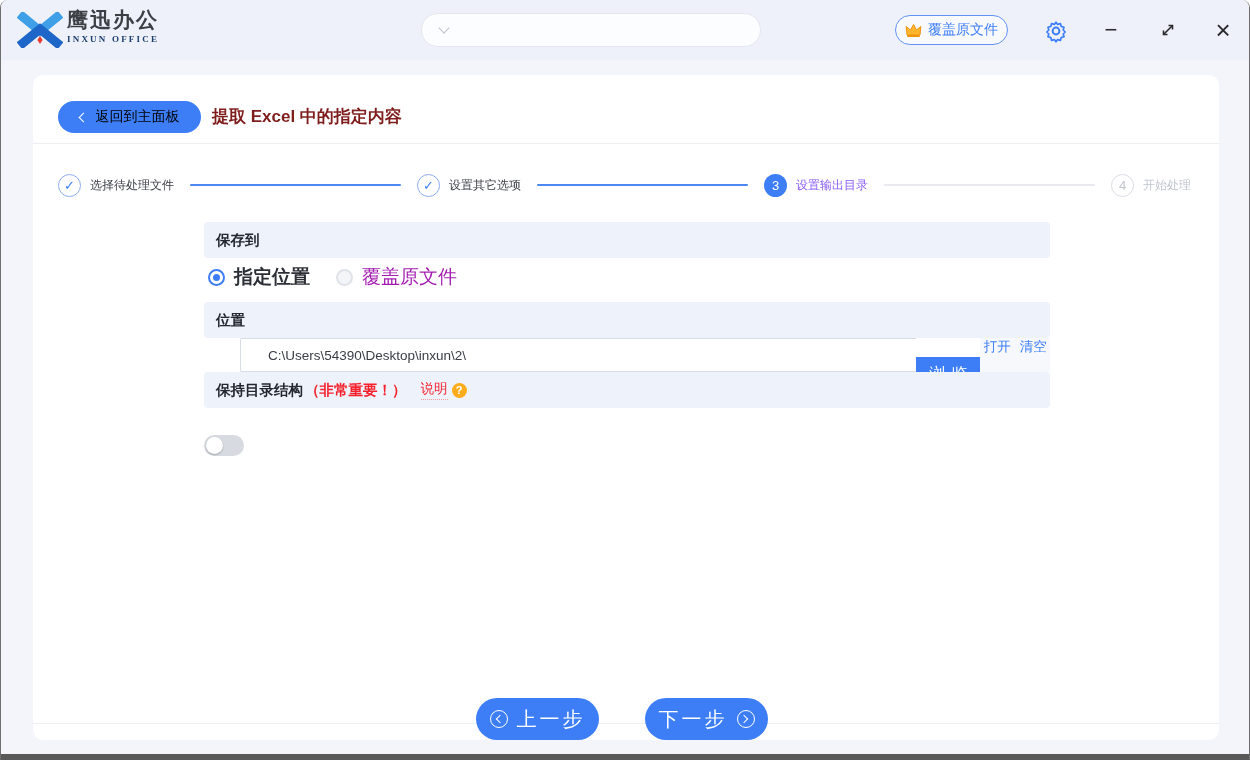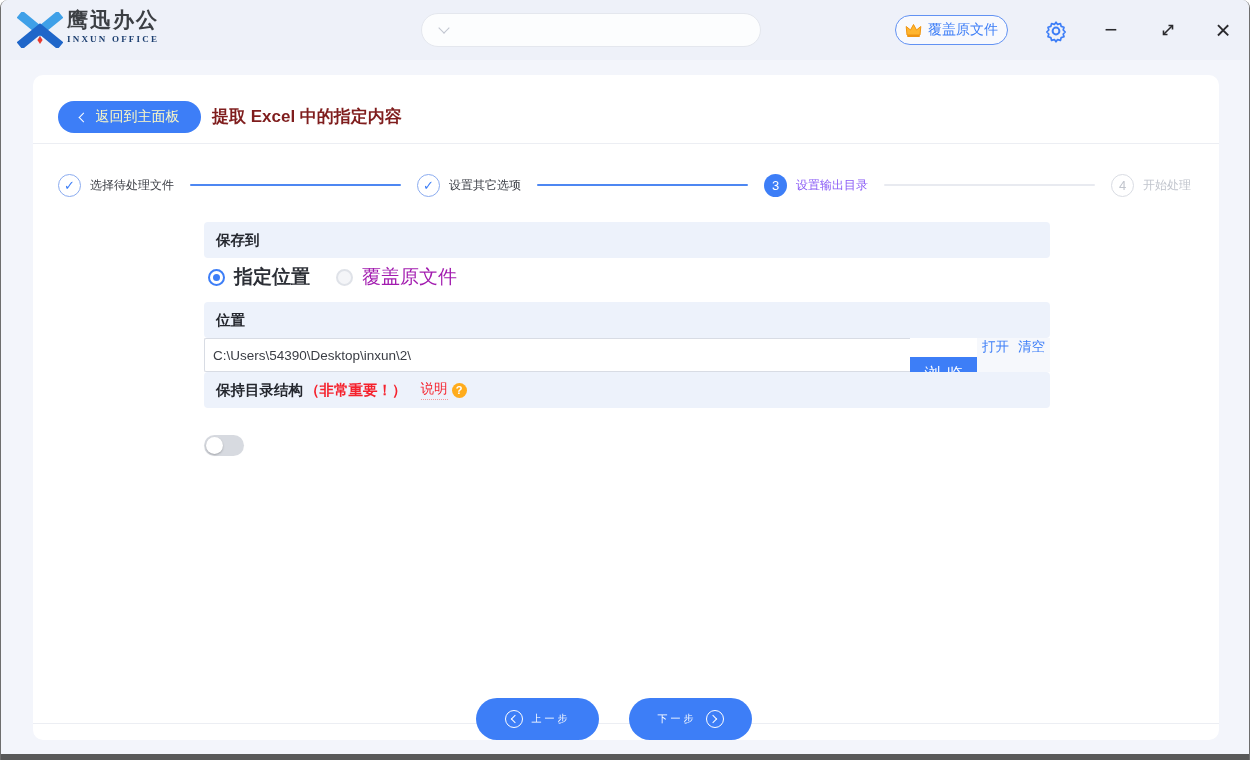--- a/index.html
+++ b/index.html
@@ -45,21 +45,21 @@
   .win-btn { position:absolute; top:0; height:60px; display:flex; align-items:center; justify-content:center; cursor:pointer; color:#2a2a2e; }
   .min-btn  { left:1094px; width:32px; font-size:22px; }
   .close-btn{ left:1206px; width:32px; font-size:26px; font-weight:300; }
   .restore-btn { left:1153px; width:28px; }
 
   
   .card { position:absolute; left:32px; top:75px; width:1186px; height:665px; background:#fff; border-radius:10px; }
 
   .back-btn {
     position:absolute; left:25px; top:26px; width:143px; height:32px; border-radius:16px;
-    background:#3d7ef7; color:#fef9c3; display:flex; align-items:center; justify-content:center; gap:9px;
+    background:#3d7ef7; color:#000000; display:flex; align-items:center; justify-content:center; gap:9px;
     font-size:14px; cursor:pointer;
   }
   .chev-left { width:7px; height:7px; border-left:1.6px solid #fff; border-bottom:1.6px solid #fff; transform:rotate(45deg); }
   .page-title { position:absolute; left:179px; top:26px; height:32px; line-height:32px; font-size:17px; font-weight:bold; color:#7f1d1d; }
   .hdiv { position:absolute; left:0; right:0; height:1px; background:#eceef3; }
 
   
   .steps { position:absolute; left:25px; right:28px; top:98px; height:24px; display:flex; align-items:center; }
   .step { display:flex; align-items:center; flex:none; }
   .step-circle {
@@ -89,45 +89,46 @@
   .radio.checked::after { content:""; position:absolute; left:3px; top:3px; width:7px; height:7px; border-radius:50%; background:#3d7ef7; }
   .radio.disabled { border:2px solid #dfe2e8; background:#f4f5f8; cursor:default; }
   .radio-label { margin-left:9px; font-size:19px; }
   .radio-label.sel { color:#2c2f36; font-weight:bold; }
   .radio-label.dis { color:#a21caf; }
   .radio-gap { width:26px; }
 
   .loc-row { position:absolute; left:0; top:263px; width:846px; height:34px; display:flex; }
   .path-input {
     width:706px; height:34px; border:1px solid #d8dce4; border-right:none; border-radius:2px 0 0 2px;
-    padding:0 8px; font-size:13.5px; color:#3a3d44; background:#fff; outline:none;
+    padding:0 27px; font-size:13.5px; color:#3a3d44; background:#fff; outline:none;
     font-family:"Liberation Sans","DejaVu Sans",sans-serif;
+    margin-left:36px;
   }
   .browse-btn {
     width:67px; height:34px; background:#3d7ef7; color:#fff; font-size:16px; border:none; cursor:pointer;
     letter-spacing:6px; text-indent:6px; display:flex; align-items:center; justify-content:center;margin-top:19px;
   }
   .loc-links { width:73px; height:34px; background:#f6f8fc; display:flex; align-items:flex-start; justify-content:center; gap:9px; }
   .loc-links a { font-size:13.5px; color:#3d7ef7; text-decoration:none; cursor:pointer; white-space:nowrap; }
 
   .keep-head-extra { font-weight:bold; color:#f5222d; margin-left:2px; }
   .help-link { font-weight:normal; font-size:13.5px; color:#f5222d; margin-left:14px; border-bottom:1px dotted #f59a9a; padding-bottom:1px; cursor:pointer; }
   .help-badge { width:15px; height:15px; border-radius:50%; background:#ffac1c; color:#fff; font-size:11px; font-weight:bold; display:flex; align-items:center; justify-content:center; margin-left:4px; cursor:pointer; }
 
   .toggle { position:absolute; left:0; top:360px; width:40px; height:21px; border-radius:11px; background:#d7dae0; cursor:pointer; }
   .toggle .knob { position:absolute; left:2px; top:2px; width:17px; height:17px; border-radius:50%; background:#fff; box-shadow:0 1px 2px rgba(0,0,0,.25); }
 
   
   .nav-btn {
     position:absolute; top:623px; width:123px; height:42px; border-radius:21px; background:#3d7ef7;
-    color:#fff; font-size:10px; display:flex; align-items:center; justify-content:center; gap:9px;
+    color:#fff; font-size:20px; display:flex; align-items:center; justify-content:center; gap:9px;
     cursor:pointer; letter-spacing:3px;
   }
   .prev-btn { left:443px; }
-  .next-btn { left:596px; }
+  .next-btn { left:612px; }
   .circ-ico { width:18px; height:18px; border:1.5px solid #fff; border-radius:50%; flex:none; position:relative; }
   .circ-ico i { position:absolute; top:5px; width:6px; height:6px; border-left:1.5px solid #fff; border-bottom:1.5px solid #fff; }
   .circ-ico.l i { left:6px; transform:rotate(45deg); }
   .circ-ico.r i { left:3px; transform:rotate(225deg); }
 </style>
 </head>
 <body>
 
 <div class="window">
   <div class="top-artifact"></div>

